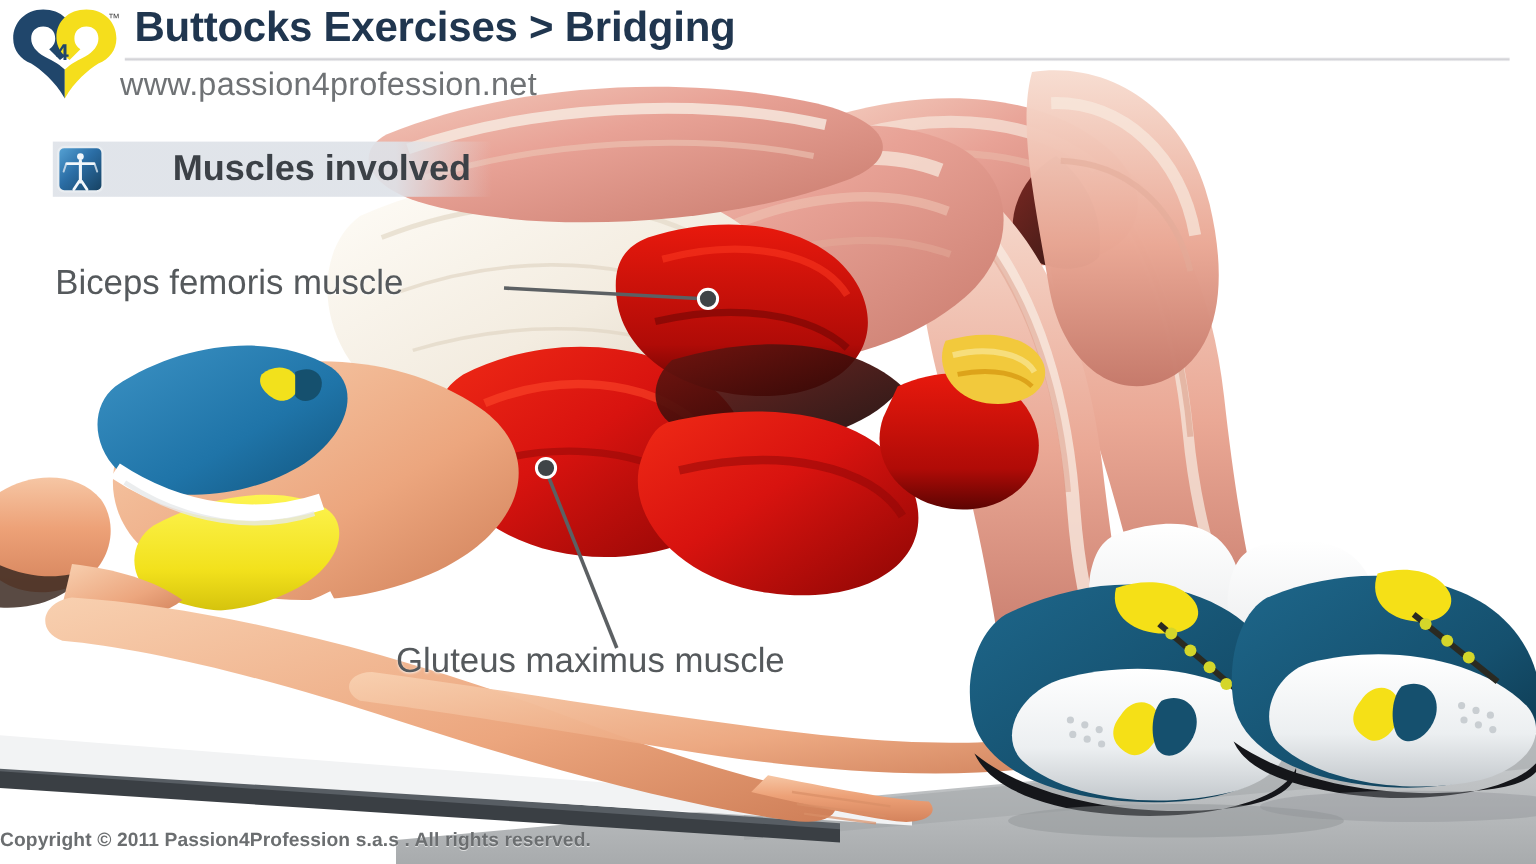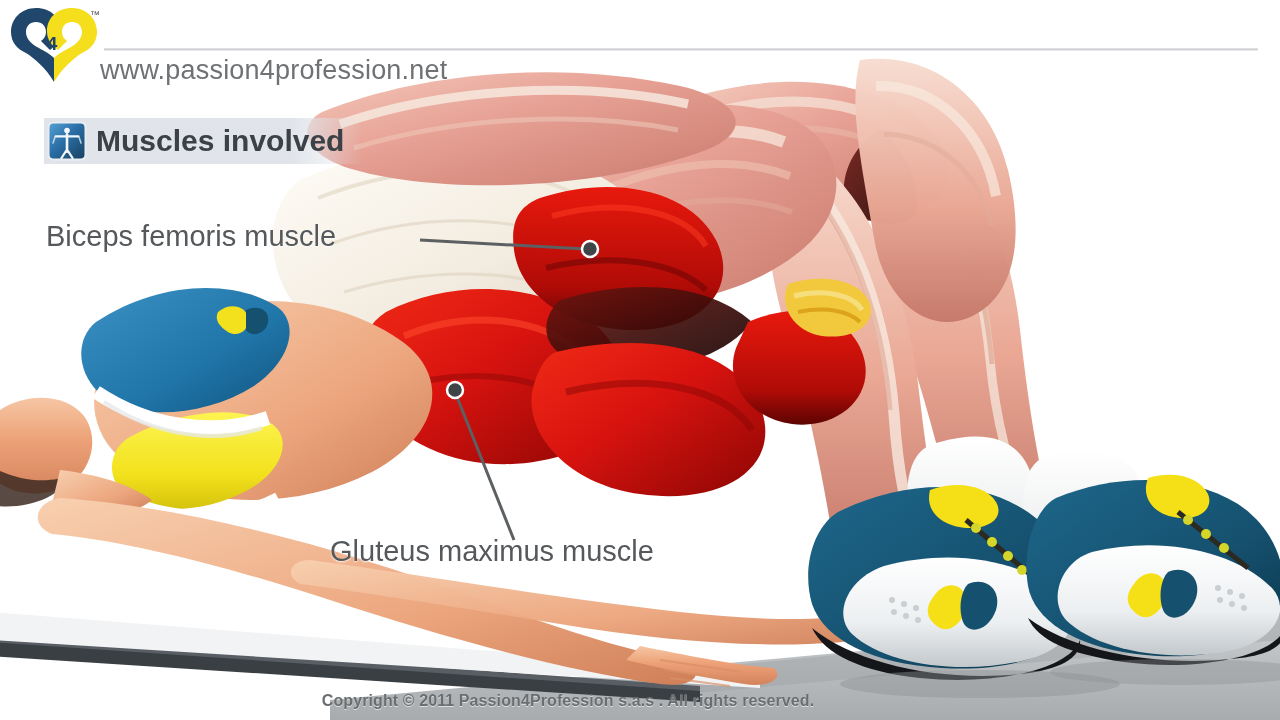--- a/index.html
+++ b/index.html
@@ -44,20 +44,21 @@
   }
 
   
   .badge{
     position:absolute;left:44px;top:118px;
     height:46px;
     display:flex;align-items:center;
     background:linear-gradient(to right,rgba(223,227,233,.95) 0%,rgba(222,226,232,.92) 78%,rgba(222,226,232,0) 100%);
     padding-right:18px;
     z-index:40;
+    gap:48px;
   }
   .badge-ico{width:40px;height:40px;margin-left:3px;flex:0 0 auto;}
   .badge-ico svg{display:block;width:40px;height:40px;}
   .badge-txt{
     margin-left:9px;
     font-size:30px;font-weight:bold;color:#3c4147;
     white-space:nowrap;line-height:34px;
   }
 
   
@@ -67,22 +68,21 @@
     line-height:34px;
     text-shadow:0 1px 2px rgba(255,255,255,.85);
   }
   #callout-biceps{left:46px;top:219px;}
   #callout-gluteus{left:330px;top:534px;}
 
   .leaders{position:absolute;inset:0;z-index:34;pointer-events:none;}
 
   
   .copyright{
-    position:absolute;left:16px;top:692px;width:1104px;
-    text-align:center;
+    position:absolute;left:0;top:692px;width:1104px;
     font-size:16px;font-weight:bold;color:#6b6e70;
     letter-spacing:.1px;
     z-index:45;
     text-shadow:0 1px 0 rgba(255,255,255,.6);
   }
 </style>
 </head>
 <body>
 
 <div id="stage">
@@ -388,20 +388,21 @@
                  C 41 16, 51 6, 66 6 Z" fill="#f5de1c"></path>
 
         <text x="46" y="48" font-family="Liberation Sans, sans-serif" font-size="19" font-weight="bold" fill="#20466b" text-anchor="middle">4</text>
 
         <text x="89" y="16" font-family="Liberation Sans, sans-serif" font-size="10" fill="#4a4a4a" text-anchor="middle">™</text>
       </svg>
     </div>
 
     <div class="hdr-rule"></div>
 
+    <div class="title">Buttocks Exercises &gt; Bridging</div>
     <div class="url">www.passion4profession.net</div>
   </div>
 
   <div class="badge">
     <span class="badge-ico">
       <svg viewBox="0 0 40 40" aria-hidden="true">
         <defs>
           <linearGradient id="gIco" x1="0" y1="0" x2="1" y2="1">
             <stop offset="0%" stop-color="#57a4d6"></stop>
             <stop offset="45%" stop-color="#2b6ea6"></stop>

